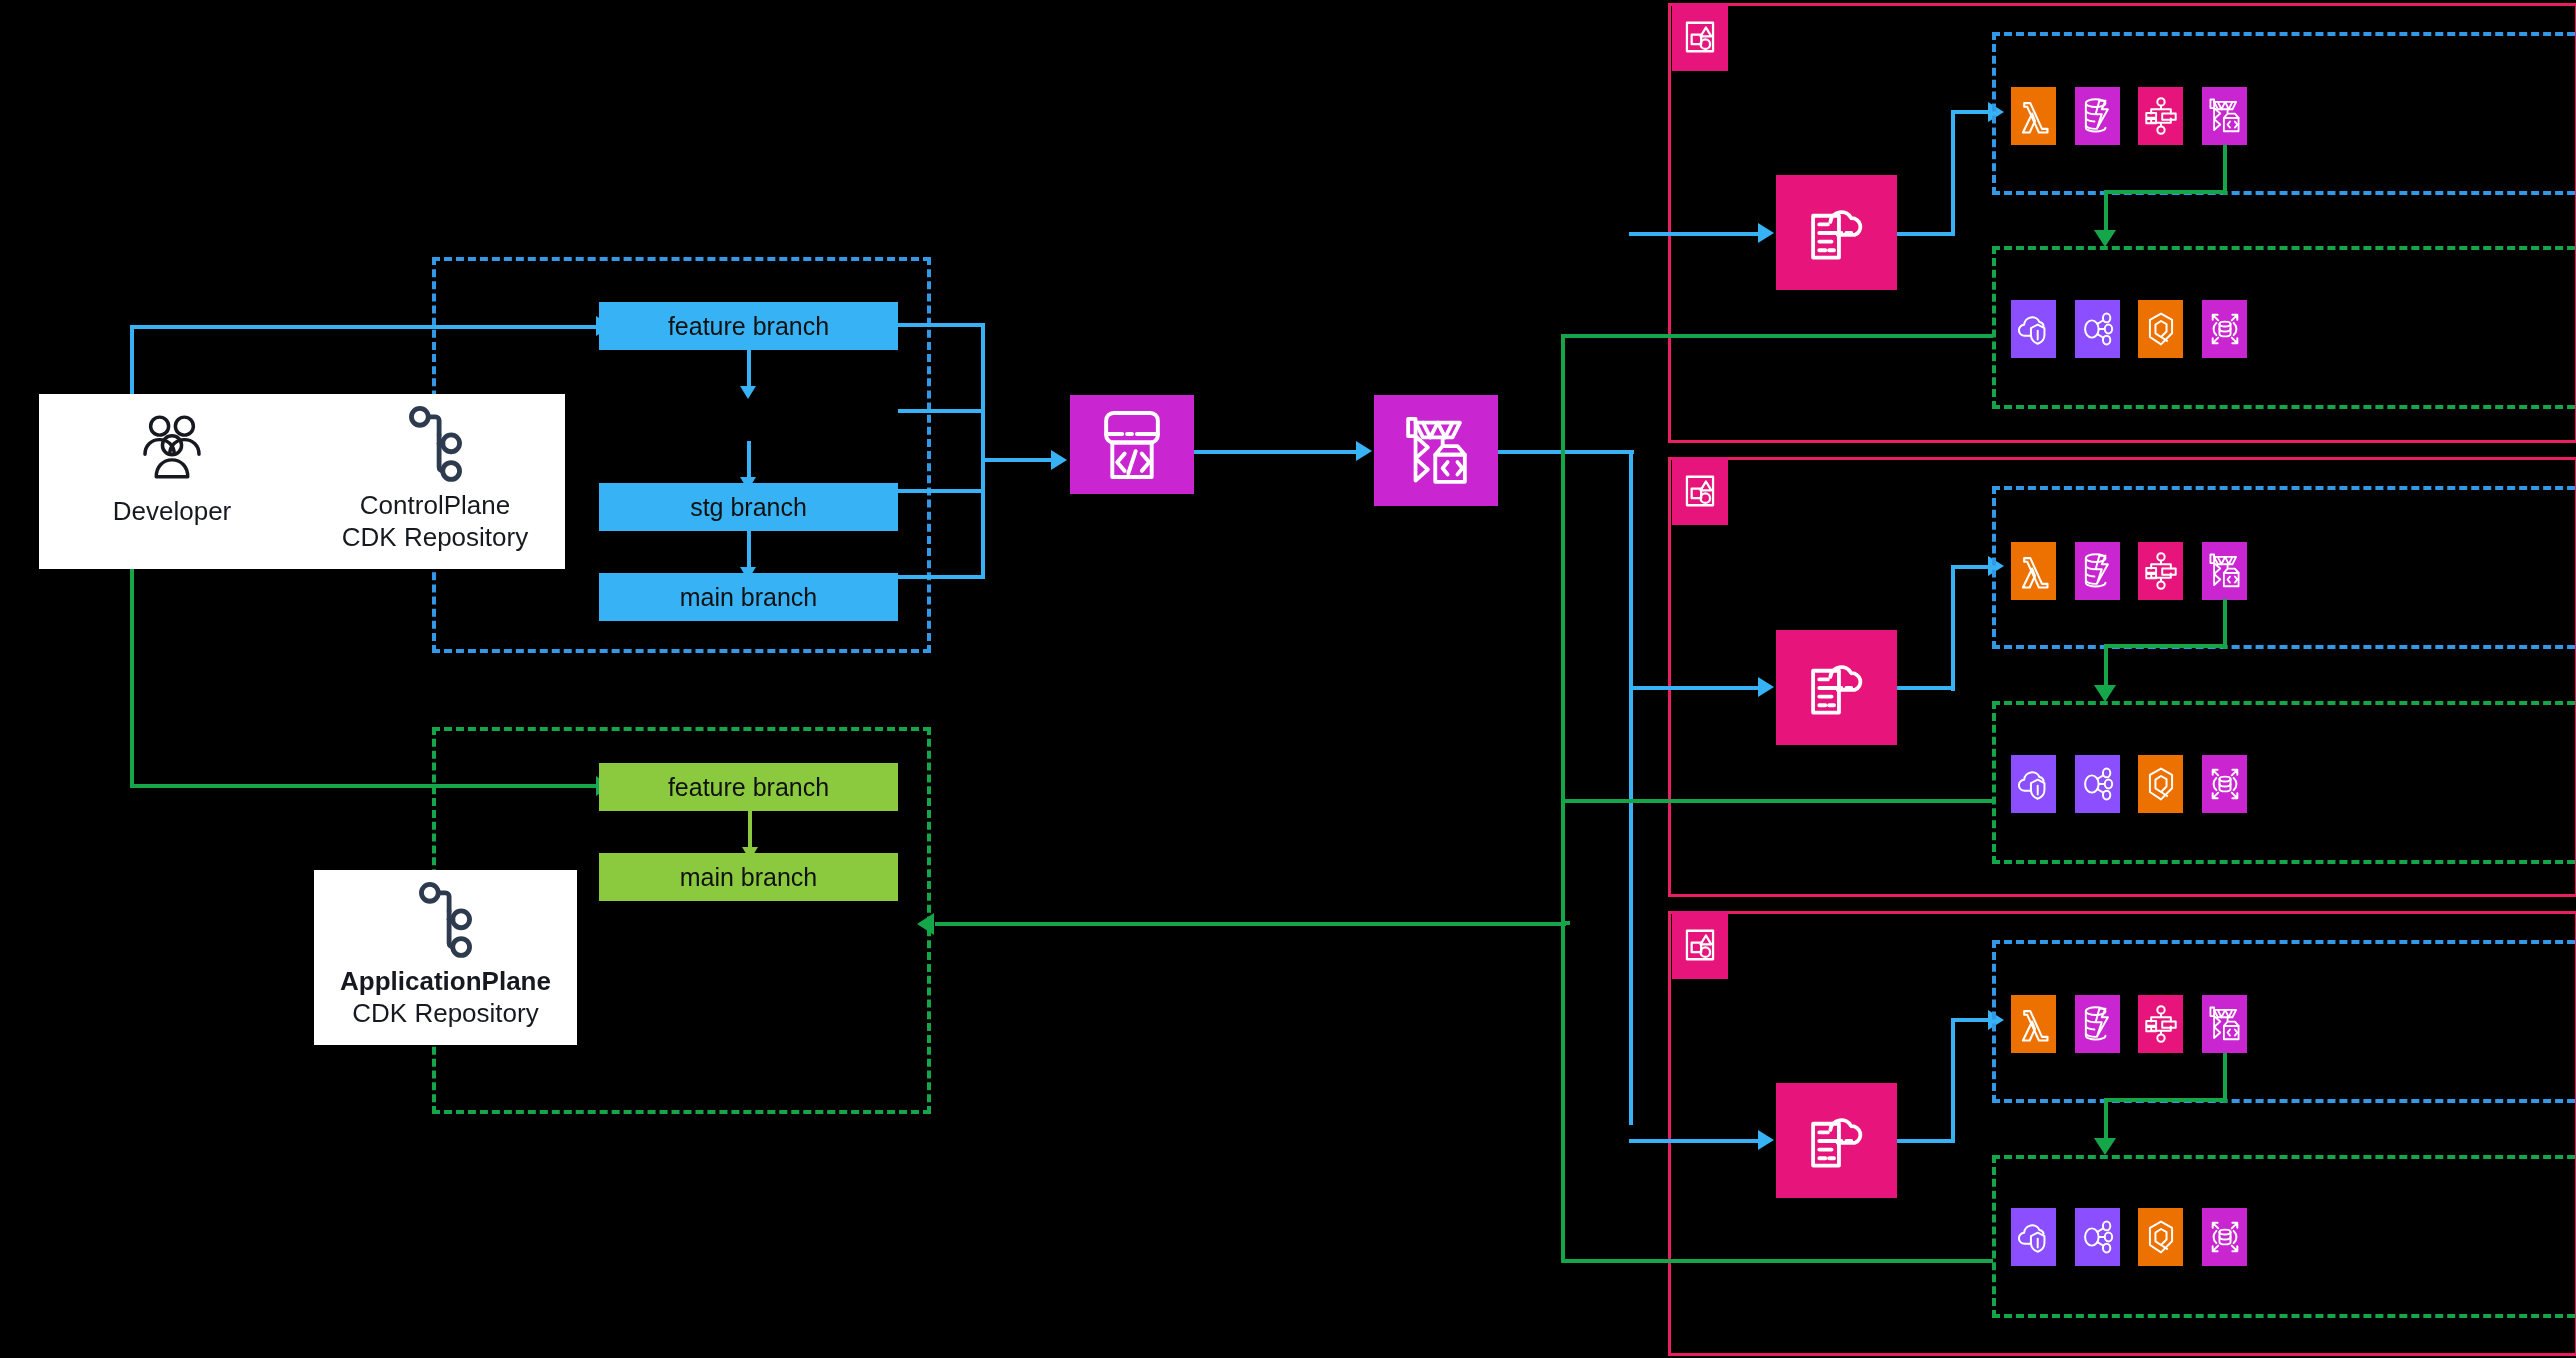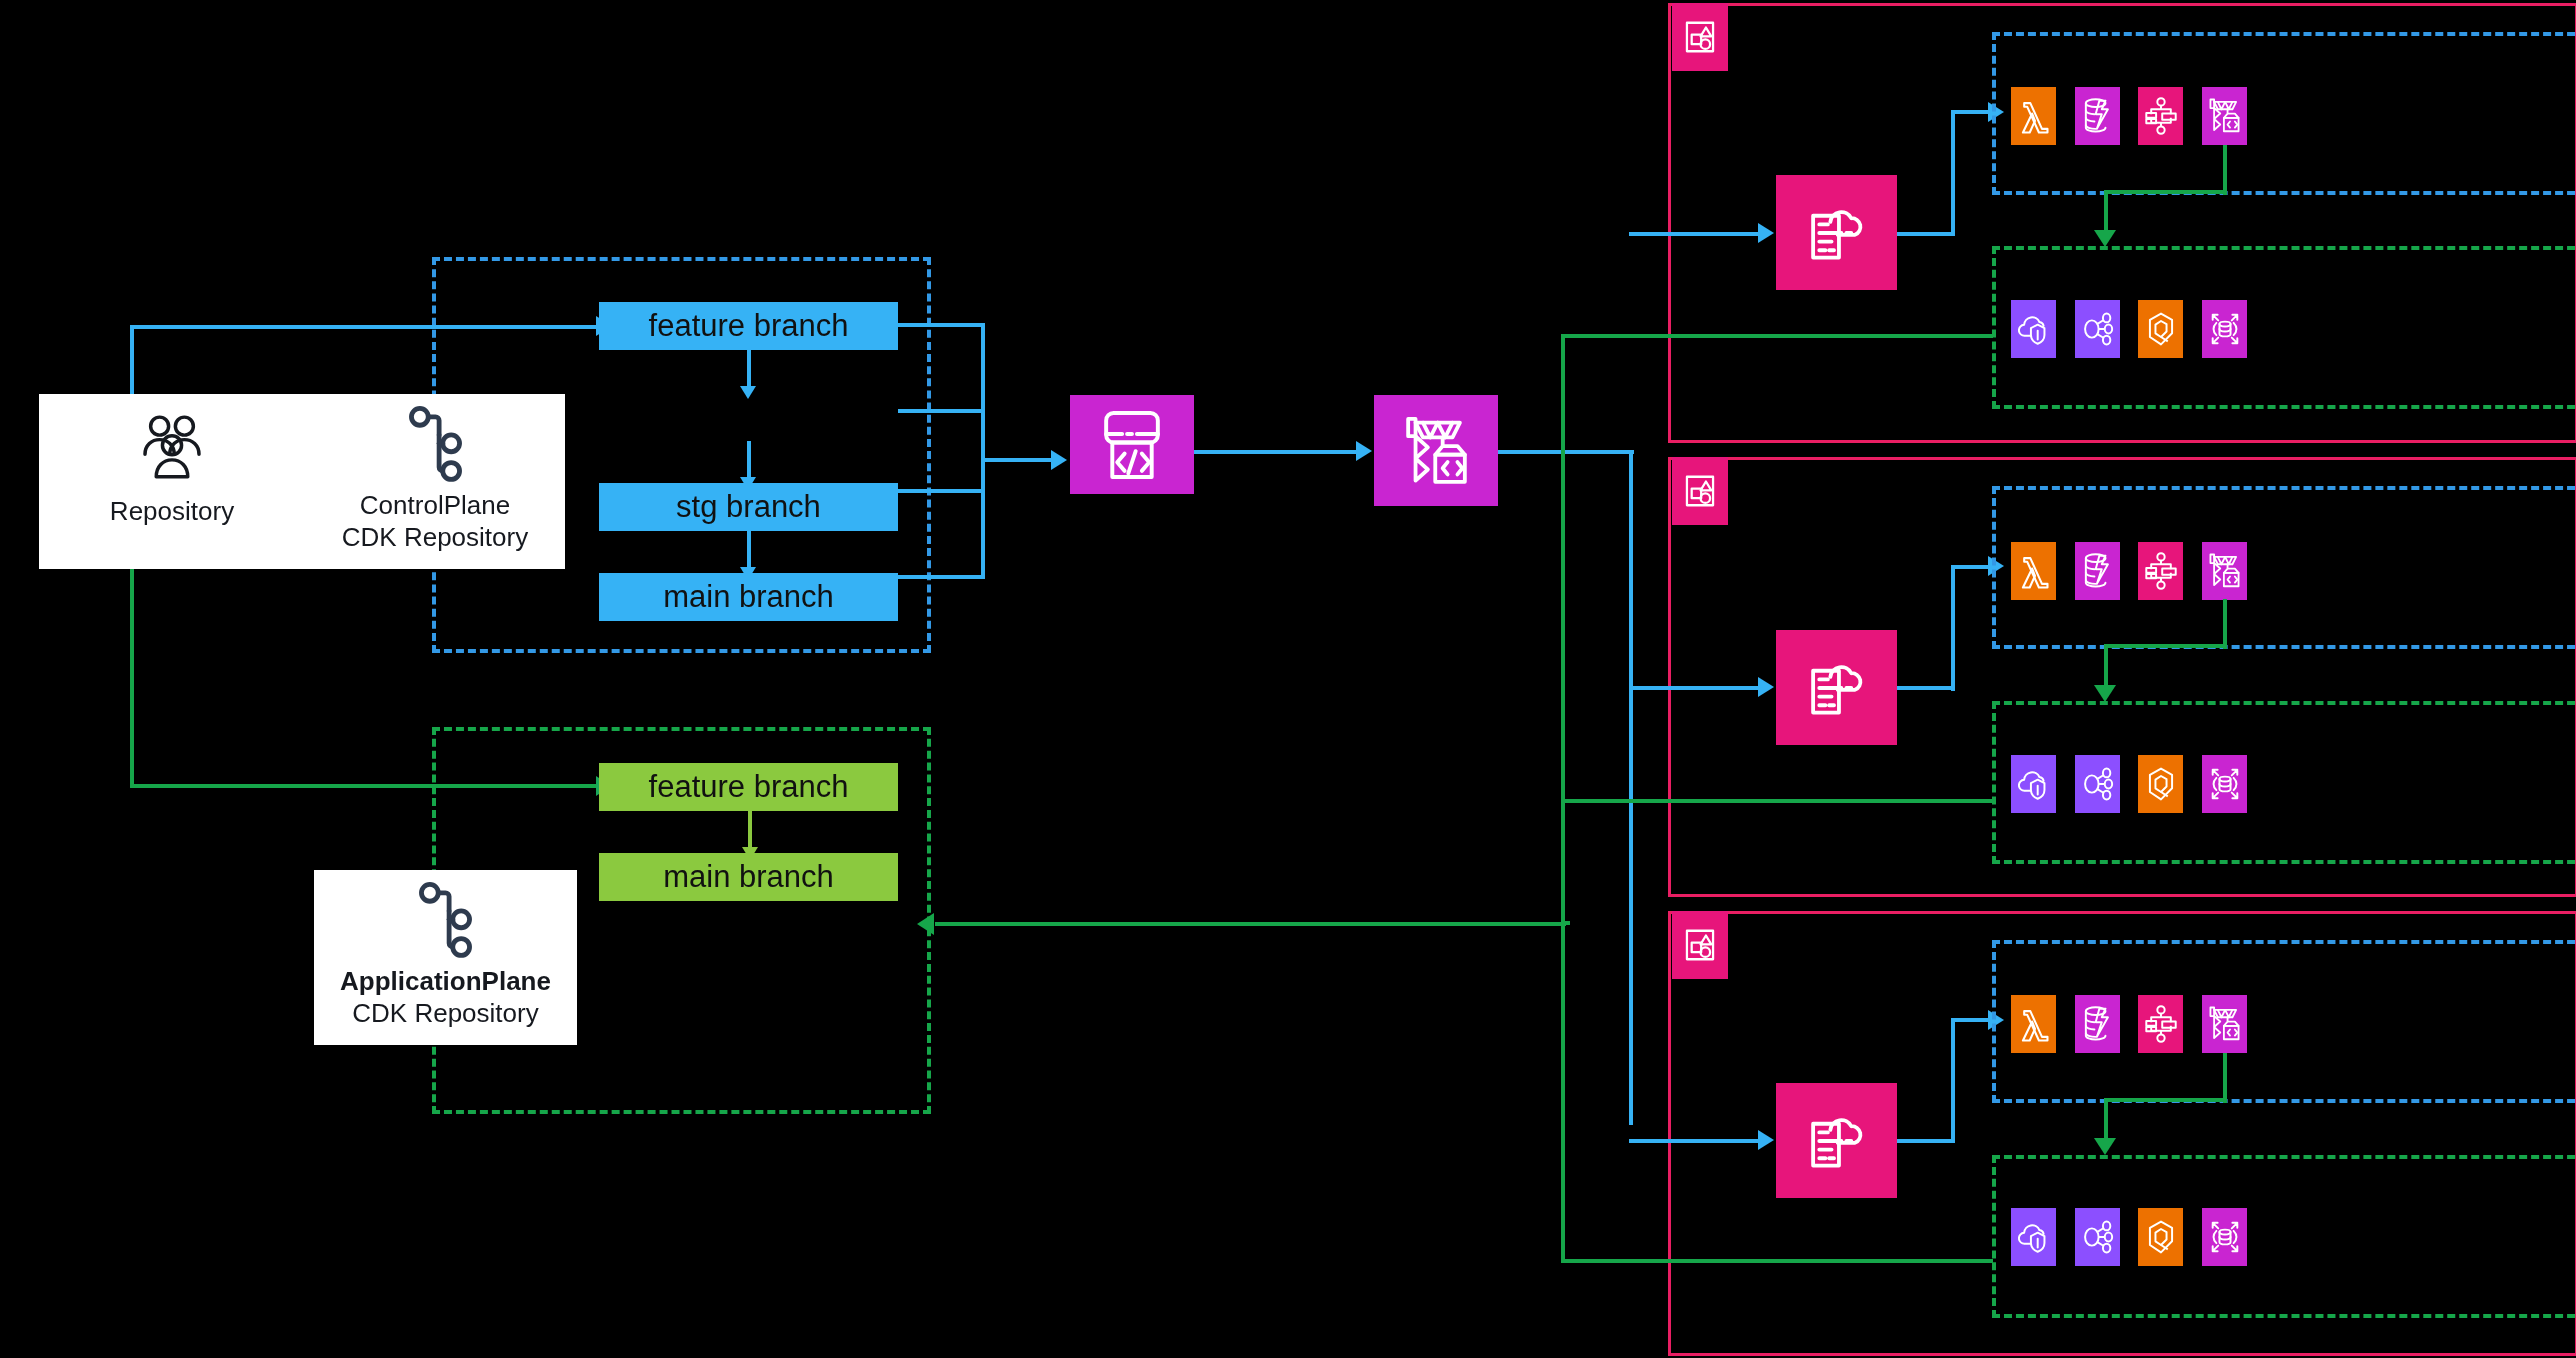--- a/index.html
+++ b/index.html
@@ -8,21 +8,21 @@
   .abs{position:absolute;}
 
   
   .card{background:#ffffff;display:flex;flex-direction:column;align-items:center;
         justify-content:flex-start;box-sizing:border-box;}
   .card .glyph{display:block;}
   .card .cap{color:#16191f;font-size:26px;line-height:1.22;text-align:center;}
 
   
   .branch{display:flex;align-items:center;justify-content:center;
-          color:#111;font-size:31px;box-sizing:border-box;}
+          color:#111;font-size:25px;box-sizing:border-box;}
   .branch.blue{background:#36b2f5;}
   .branch.green{background:#8bc93f;}
 
   
   .dash{box-sizing:border-box;}
   .dash.blue{border:4.3px dashed #3399e6;}
   .dash.green{border:4.3px dashed #16a64a;}
   .solid-pink{box-sizing:border-box;border:3.1px solid #e91e63;}
 
   
@@ -62,21 +62,21 @@
   <span class="glyph">
     <svg width="72" height="73" viewBox="0 0 64 64" fill="none" stroke="#16191f" stroke-width="3.1" stroke-linejoin="round" stroke-linecap="round">
       <circle cx="21" cy="13" r="8"></circle>
       <circle cx="43" cy="13" r="8"></circle>
       <path d="M8 38c0-8 6-13 13-13s13 5 13 13"></path>
       <path d="M30 38c0-8 6-13 13-13s13 5 13 13"></path>
       <circle cx="32" cy="30" r="8.5"></circle>
       <path d="M18 58c0-9 6-15 14-15s14 6 14 15z"></path>
     </svg>
   </span>
-  <span class="cap" style="margin-top:10px;">Repository</span>
+  <span class="cap" style="margin-top:10px;">Developer</span>
 </div>
 
 <div class="abs card" style="left:305px;top:394px;width:260px;height:175px;padding-top:12.4px;">
   <span class="glyph">
     <svg width="53" height="77" viewBox="0 0 44 64" fill="none" stroke="#2e3b4e" stroke-width="4" stroke-linecap="round" stroke-linejoin="round">
       <circle cx="9" cy="9" r="7"></circle>
       <circle cx="35" cy="31" r="7"></circle>
       <circle cx="35" cy="54" r="7"></circle>
       <path d="M16 9h6a3 3 0 0 1 3 3v12"></path>
       <path d="M25 31h3"></path>

